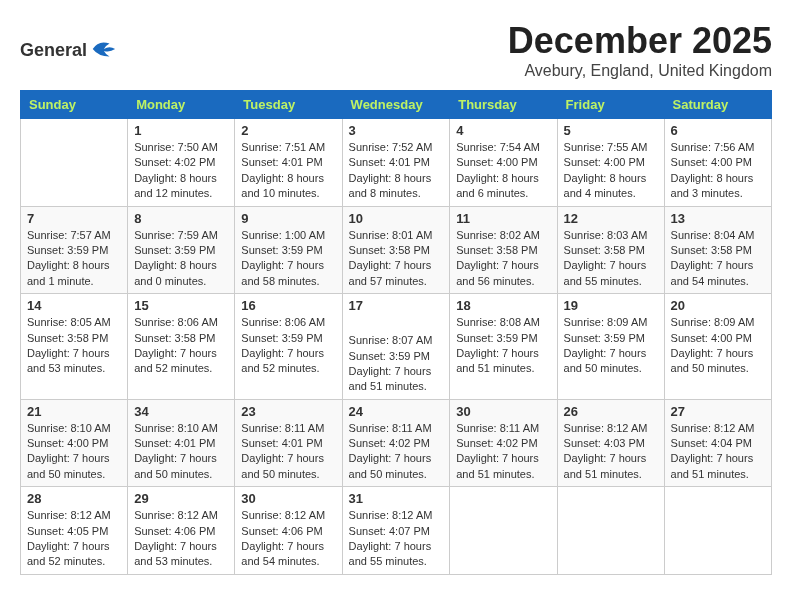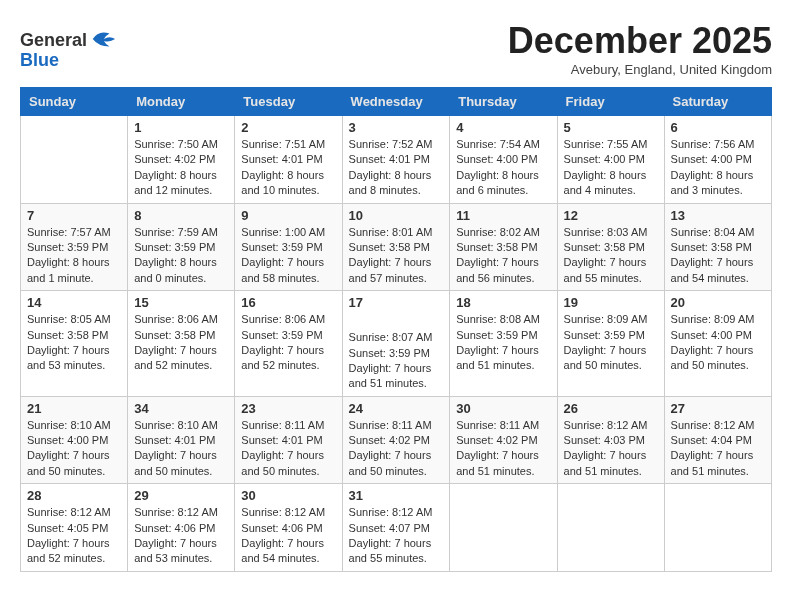--- a/index.html
+++ b/index.html
@@ -30,31 +30,31 @@
     }
     .title-section {
       text-align: right;
     }
     .month-title {
       font-size: 36px;
       font-weight: bold;
       color: #222;
     }
     .location-title {
-      font-size: 13px;
+      font-size: 16px;
       color: #444;
     }
     .calendar {
       width: 100%;
       border-collapse: collapse;
       border: 1px solid #ccc;
     }
     .calendar th {
       background-color: #1a6abf;
-      color: #e5e5e5;
+      color: #bef264;
       text-align: left;
       padding: 6px 8px;
       font-size: 13px;
       border: 1px solid #1a6abf;
     }
     .calendar td {
       vertical-align: top;
       padding: 4px 6px;
       border: 1px solid #ccc;
       width: 108px;
@@ -84,21 +84,20 @@
 
 <div class="header">
   <div class="logo">
     <div>
       <div style="display:flex; align-items:center;">
         <span class="logo-general" style="font-size:18px;font-weight:bold;">General</span>
         <svg class="logo-bird" viewBox="0 0 30 30" xmlns="http://www.w3.org/2000/svg">
           <path d="M4,14 Q10,4 22,8 Q18,10 16,14 Q22,10 28,14 Q22,18 16,16 Q18,20 22,22 Q10,22 4,14Z" fill="#1a6abf"></path>
         </svg>
       </div>
-      <span class="logo-blue" style="font-size:18px;font-weight:bold;color:#1a6abf;display:block;margin-top:-4px;">Blue</span>
     </div>
   </div>
   <div class="title-section">
     <div class="month-title">December 2025</div>
     <div class="location-title">Avebury, England, United Kingdom</div>
   </div>
 </div>
 
 <table class="calendar">
   <thead>

